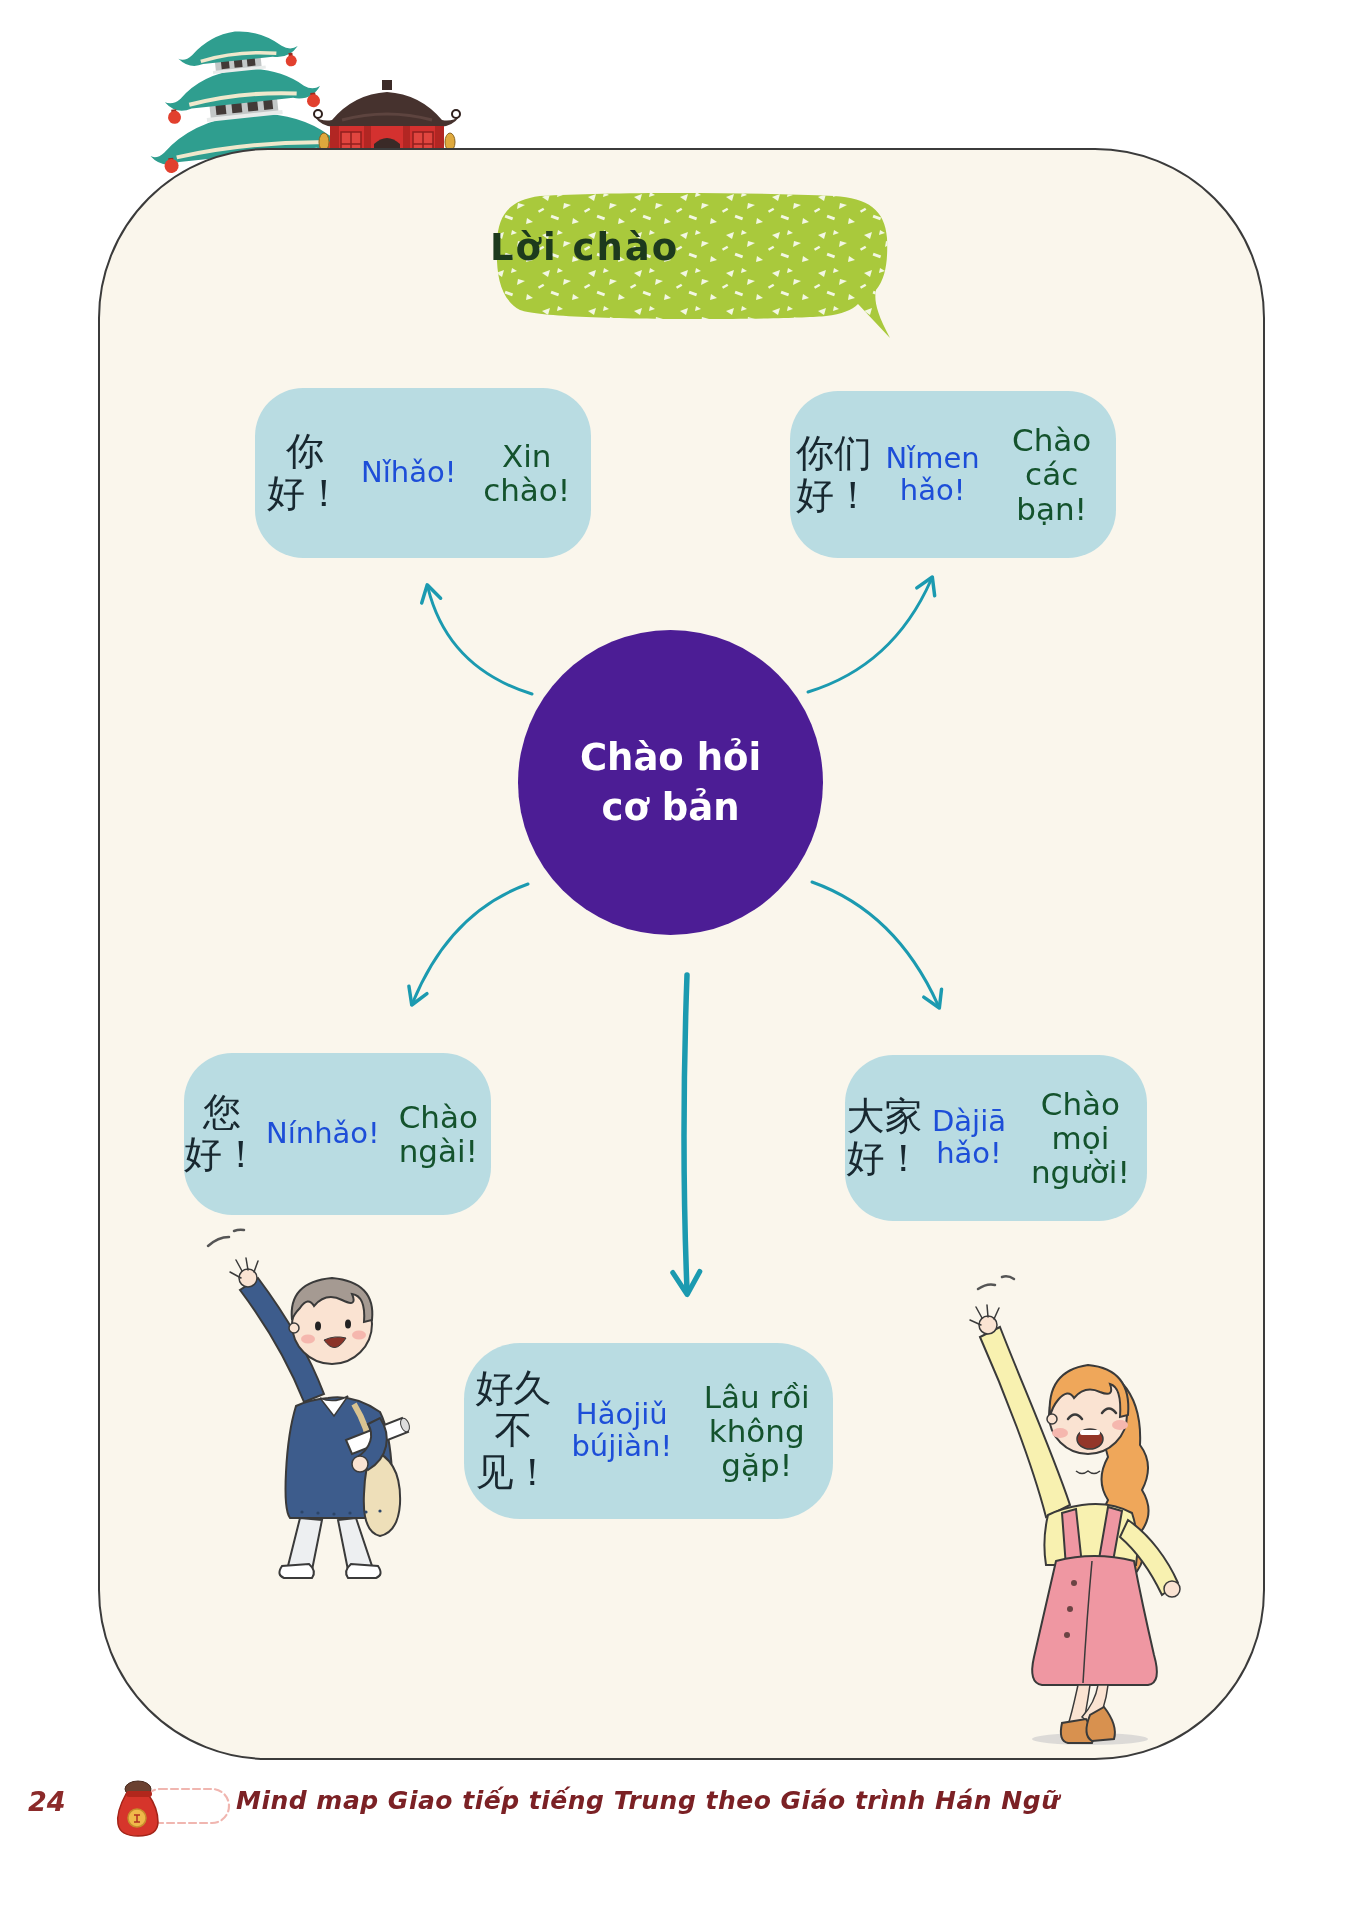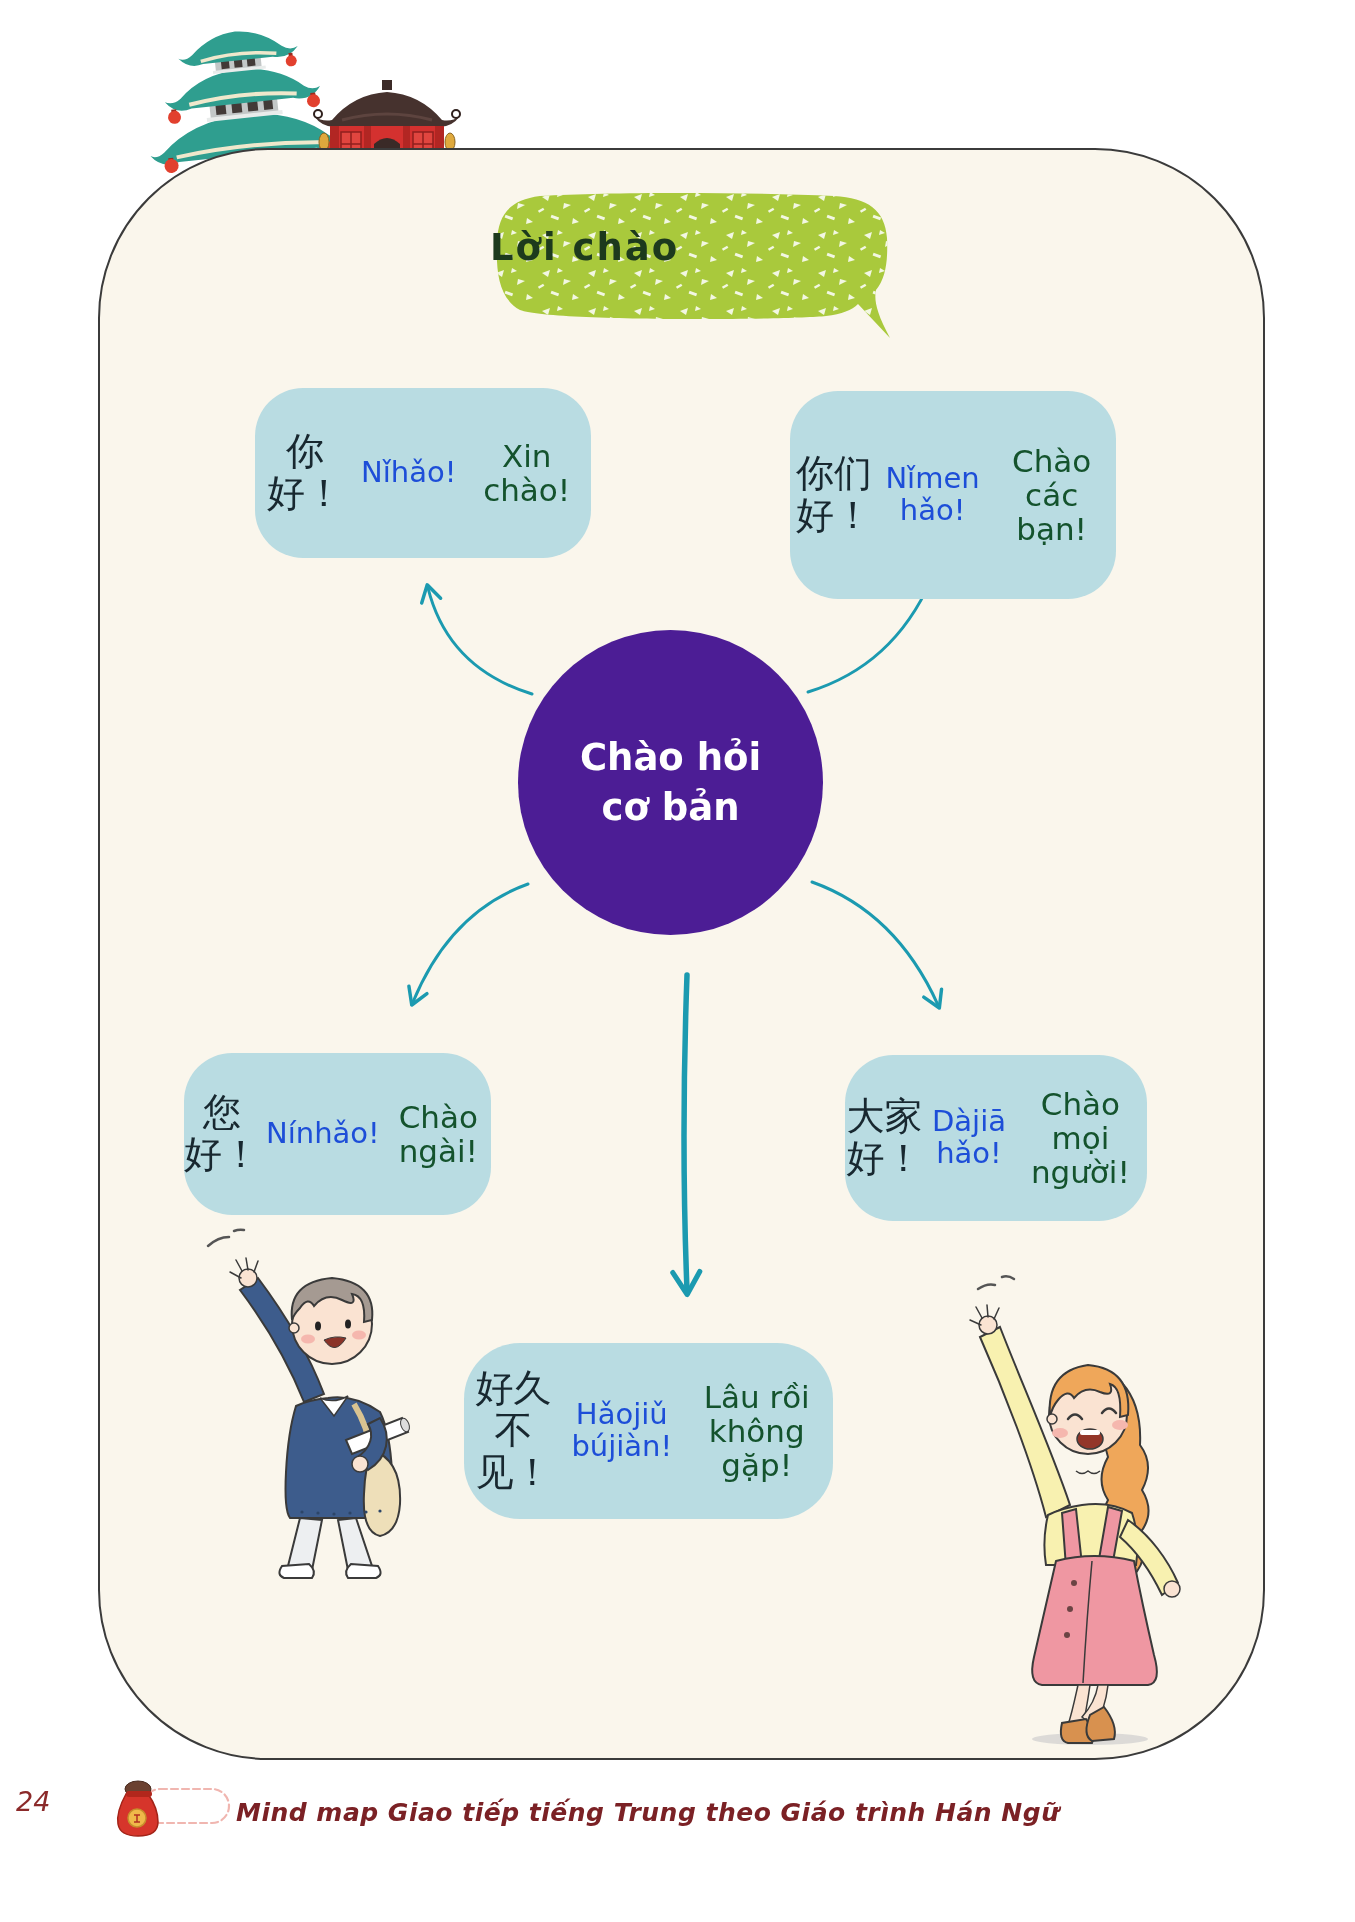--- a/index.html
+++ b/index.html
@@ -26,40 +26,40 @@
     display:flex;flex-direction:row;align-items:center;justify-content:center;
     gap:6px;text-align:center;
   }
   .node .hanzi{
     font-family:"DejaVu Serif","Liberation Serif",serif;
     font-size:38px;color:#182830;line-height:1.1;
   }
   .node .pinyin{font-size:29px;color:#1d4ed8;line-height:1.1;}
   .node .viet{font-size:31px;color:#14532d;font-weight:500;line-height:1.1;}
   .node-tl{left:255px;top:388px;width:336px;height:170px;}
-  .node-tr{left:790px;top:391px;width:326px;height:208px;}
+  .node-tr{left:790px;top:391px;width:326px;height:167px;}
   .node-ml{left:184px;top:1053px;width:307px;height:162px;}
   .node-mr{left:845px;top:1055px;width:302px;height:166px;}
   .node-bc{left:464px;top:1343px;width:369px;height:176px;border-radius:56px;}
   .center-circle{
     position:absolute;left:518px;top:630px;width:305px;height:305px;border-radius:50%;
     background:#4c1d95;z-index:3;display:flex;flex-direction:column;
     align-items:center;justify-content:center;
   }
   .center-circle span{
     color:#ffffff;font-size:37px;font-weight:700;line-height:1.35;
   }
   .footer{position:absolute;left:0px;top:1778px;width:1355px;height:70px;z-index:3;}
   .page-pill{position:absolute;left:140px;top:8px;width:92px;height:40px;}
   .page-number{
-    position:absolute;left:16px;top:8px;width:64px;
-    font-size:27px;font-weight:400;color:#8b2a2a;font-style:italic;
+    position:absolute;left:28px;top:8px;width:64px;
+    font-size:27px;font-weight:700;color:#8b2a2a;font-style:italic;
   }
   .footer-caption{
-    position:absolute;left:236px;top:20px;
+    position:absolute;left:236px;top:8px;
     font-size:25px;font-weight:700;font-style:italic;color:#7b2125;letter-spacing:0.5px;
   }
 </style>
 </head>
 <body>
 
 <div class="page">
 
   <svg class="deco" style="left:148px;top:28px;width:195px;height:200px;transform:rotate(-6deg);" viewBox="0 0 195 200">
     <polygon points="62,118 134,118 144,198 54,198" fill="#c3c7c7"></polygon>

